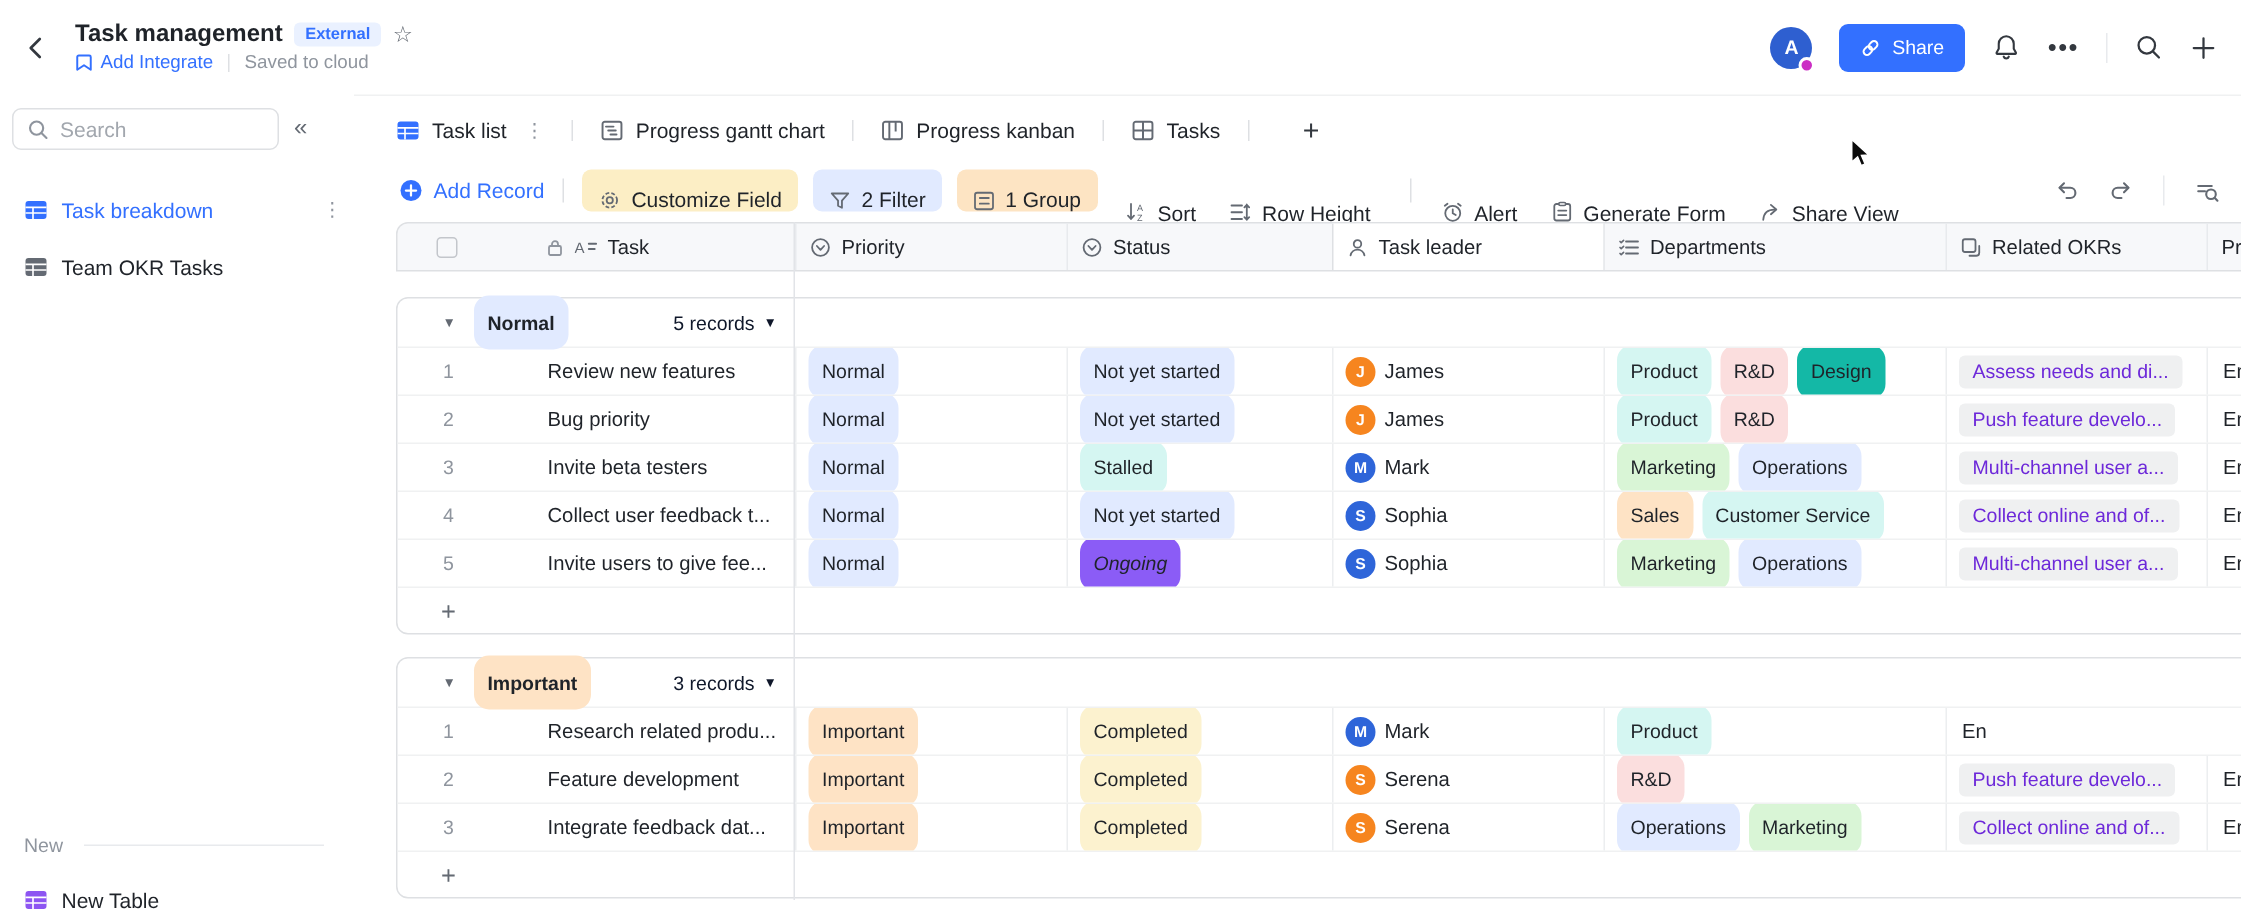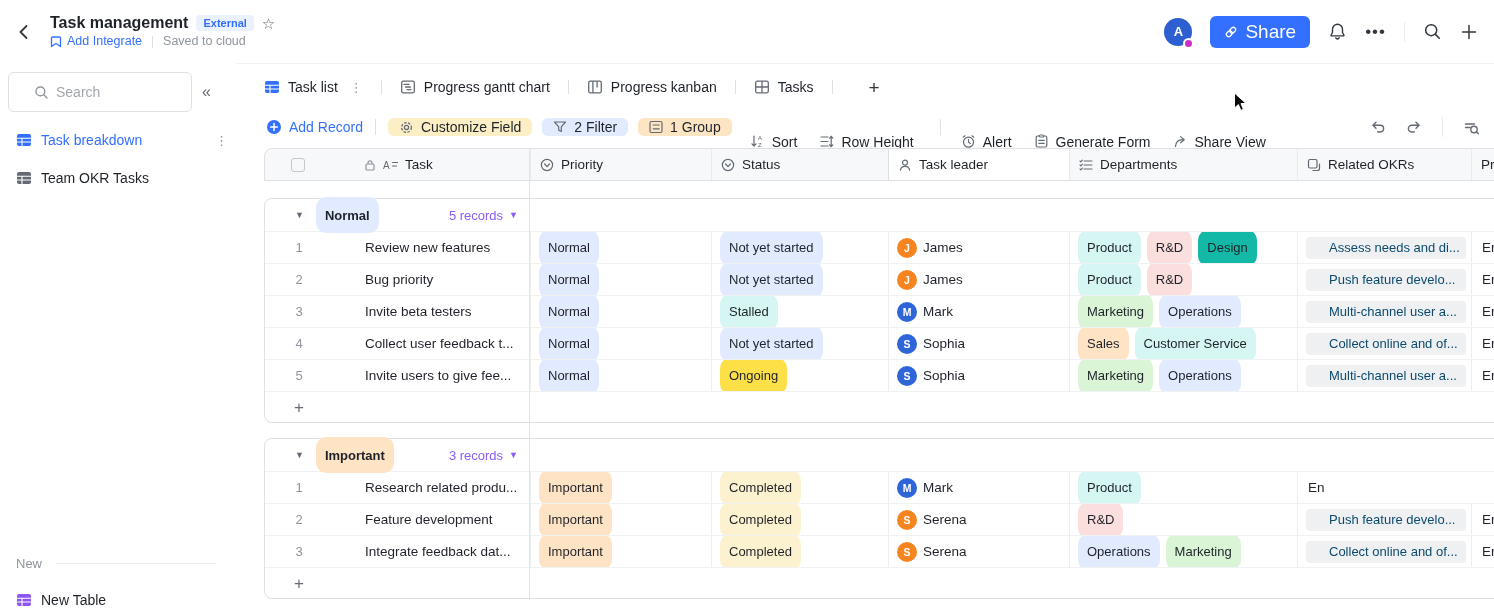--- a/index.html
+++ b/index.html
@@ -21,28 +21,28 @@
   .star{color:#646a73;font-size:15px;line-height:1;}
   .sub-row{display:flex;align-items:center;gap:10px;font-size:12.5px;line-height:1.1;}
   .add-shortcut{color:#3370ff;display:flex;align-items:center;gap:5px;font-weight:500;}
   .vdiv{width:1px;height:12px;background:#dee0e3;}
   .saved{color:#8f959e;}
   .top-right{margin-left:auto;display:flex;align-items:center;gap:18px;}
   .avatar-a{width:28px;height:28px;border-radius:50%;color:#fff;display:flex;align-items:center;
     justify-content:center;font-size:13px;font-weight:700;position:relative;}
   .avatar-dot{position:absolute;right:-2px;bottom:-3px;width:11px;height:11px;border-radius:50%;border:2px solid #fff;}
   .share-btn{height:32px;padding:0 14px;background:#3370ff;color:#fff;border:none;border-radius:6px;
-    display:flex;align-items:center;gap:7px;font-size:19px;font-weight:500;cursor:pointer;font-family:inherit;}
+    display:flex;align-items:center;gap:7px;font-size:13px;font-weight:500;cursor:pointer;font-family:inherit;}
   .more-dots{color:#33383f;font-size:17px;letter-spacing:1px;}
   .tdivider{width:1px;height:20px;background:#e8eaed;}
 
   
   .sidebar{position:absolute;top:48px;left:0;width:236px;bottom:0;background:#fff;}
   .search-row{position:absolute;top:24px;left:8px;right:12px;display:flex;align-items:center;gap:10px;}
-  .search-box{flex:0 0 178px;height:40px;border:1px solid #dee0e3;border-radius:6px;display:flex;align-items:center;padding:0 25px;gap:7px;}
+  .search-box{flex:0 0 178px;height:28px;border:1px solid #dee0e3;border-radius:6px;display:flex;align-items:center;padding:0 9px;gap:7px;}
   .search-box input{border:none;outline:none;width:110px;font-size:14px;font-family:inherit;color:#1f2329;}
   .search-box input::placeholder{color:#a2a7ae;}
   .collapse{color:#646a73;font-size:16px;cursor:pointer;}
   .nav{position:absolute;top:66px;left:0;right:0;}
   .nav-item{display:flex;align-items:center;gap:9px;height:24px;margin:14px 8px 14px 16px;font-size:14px;cursor:pointer;}
   .nav-item .lbl{flex:1;}
   .nav-item.active{color:#3370ff;font-weight:500;}
   .item-dots{color:#8f959e;font-size:13px;}
   .new-row{position:absolute;bottom:40px;left:16px;width:200px;display:flex;align-items:center;gap:14px;color:#8f959e;font-size:13px;}
   .hline{flex:1;height:1px;background:#e8eaed;}
@@ -53,54 +53,54 @@
   .tab{display:flex;align-items:center;gap:8px;cursor:pointer;}
   .tab.active{font-weight:500;}
   .tab-dots{color:#8f959e;margin-left:12px;font-size:13px;cursor:pointer;}
   .tab-sep{width:1px;height:14px;background:#dee0e3;margin:0 18px;}
   .tab-plus{color:#33383f;margin-left:18px;font-size:19px;line-height:1;cursor:pointer;}
 
   
   .toolbar{position:absolute;left:266px;top:112px;right:14px;height:30px;display:flex;align-items:center;font-size:14px;}
   .tb-add{color:#3370ff;display:flex;align-items:center;gap:7px;font-weight:500;cursor:pointer;}
   .tb-sep{width:1px;height:16px;background:#dee0e3;margin:0 12px;}
-  .tb-pill{display:flex;align-items:center;gap:7px;height:18px;padding:0 11px;border-radius:6px;margin-right:10px;cursor:pointer;}
+  .tb-pill{display:flex;align-items:flex-end;gap:7px;height:28px;padding:0 11px;border-radius:6px;margin-right:10px;cursor:pointer;}
   .tb-pill.yellow{background:#fceec5;}
   .tb-pill.blue{background:#e1eaff;}
   .tb-pill.orange{background:#fde4c3;}
   .tb-item{display:flex;align-items:center;gap:7px;padding:0 8px;margin-right:6px;cursor:pointer;margin-top:29px;}
   .tb-right{margin-left:auto;display:flex;align-items:center;gap:20px;color:#646a73;}
   .tb-right .ic{cursor:pointer;}
 
   
   .table-area{position:absolute;left:264px;top:148px;right:0;bottom:0;overflow:hidden;}
   .frozen{position:absolute;left:265px;top:0;width:1px;height:452px;background:#e2e4e8;z-index:4;}
   .thead{position:absolute;top:0;left:0;width:1234px;height:33px;background:#f7f8fa;border:1px solid #dee0e3;
     border-radius:8px 0 0 0;display:flex;z-index:2;}
   .th{display:flex;align-items:center;gap:7px;padding-left:9px;border-left:1px solid #e8eaed;font-size:13.5px;overflow:hidden;white-space:nowrap;flex-shrink:0;}
   .th.c0{border-left:none;padding-left:0;}
   .th.hot{background:#fff;border-left:1px solid #dee0e3;box-shadow:1px 0 0 #dee0e3;}
   .hchk{width:14px;height:14px;border:1.5px solid #c3c6cb;border-radius:3px;margin-left:26px;cursor:pointer;}
   .w0{width:265px;} .w1{width:181px;} .w2{width:177px;} .w3{width:181px;} .w4{width:228px;} .w5{width:174px;} .w6{width:148px;}
   .block{position:absolute;left:0;width:1234px;background:#fff;border:1px solid #dee0e3;border-radius:8px 0 0 8px;z-index:2;}
   .ghead{height:32px;width:265px;display:flex;align-items:center;}
   .gcaret{margin-left:30px;font-size:9px;color:#646a73;cursor:pointer;}
-  .grecords{margin-left:auto;margin-right:12px;display:flex;align-items:center;gap:6px;color:#8b5cf6;font-size:13px;cursor:pointer;}
+  .grecords{margin-left:auto;margin-right:12px;display:flex;align-items:center;gap:6px;color:#0f172a;font-size:13px;cursor:pointer;}
   .grecords .rc{font-size:9px;}
   .row{height:32px;display:flex;border-top:1px solid #f0f1f2;}
   .cell{display:flex;align-items:center;gap:6px;padding-left:8px;border-left:1px solid #eceef0;overflow:hidden;white-space:nowrap;flex-shrink:0;}
   .cell.c0{border-left:none;padding-left:0;}
   .num{width:68px;text-align:center;color:#8f959e;font-size:13px;flex-shrink:0;}
   .task-text{margin-left:26px;font-size:13.5px;}
   .pill{height:36px;border-radius:10px;padding:0 9px;font-size:13px;display:inline-flex;align-items:center;color:#1f2329;flex-shrink:0;}
   .gpill{margin-left:12px;font-weight:700;}
   .avat{width:20px;height:20px;border-radius:50%;color:#fff;font-size:10.5px;font-weight:700;display:inline-flex;
     align-items:center;justify-content:center;flex-shrink:0;}
   .lname{font-size:13.5px;}
-  .okr{height:22px;border-radius:4px;padding:0 23px;background:#eff0f1;color:#0c4a6e;font-size:13px;
+  .okr{height:22px;border-radius:4px;padding:0 9px;background:#eff0f1;color:#6d28d9;font-size:13px;
     display:inline-flex;align-items:center;max-width:160px;overflow:hidden;}
   .lastcol{font-size:13.5px;padding-left:2px;}
   .addrow{height:31px;display:flex;align-items:center;border-top:1px solid #f0f1f2;cursor:pointer;}
   .add-plus{width:68px;text-align:center;color:#646a73;font-size:17px;line-height:1;}
 
   .cursor{position:absolute;left:1233px;top:92px;z-index:50;pointer-events:none;}
 </style>
 </head>
 <body>
 
@@ -505,21 +505,21 @@
       </div>
       <div class="row">
         <div class="cell c0 w0">
           <span class="num">5</span>
           <span class="task-text">Invite users to give fee...</span>
         </div>
         <div class="cell w1">
           <span class="pill" style="background: rgb(225, 234, 255);">Normal</span>
         </div>
         <div class="cell w2">
-          <span class="pill" style="background: #fde047;">Ongoing</span>
+          <span class="pill" style="background: #8b5cf6; font-style: italic;">Ongoing</span>
         </div>
         <div class="cell w3">
           <span class="avat" style="background: rgb(46, 101, 217);">S</span>
           <span class="lname">Sophia</span>
         </div>
         <div class="cell w4">
           <span class="pill" style="background: rgb(217, 245, 214);">Marketing</span>
           <span class="pill" style="background: rgb(225, 234, 255);">Operations</span>
         </div>
         <div class="cell w5">

